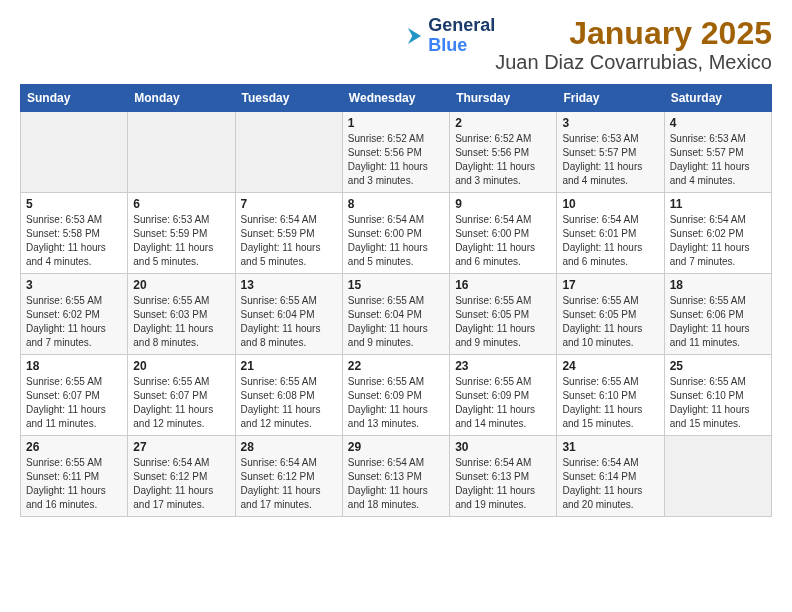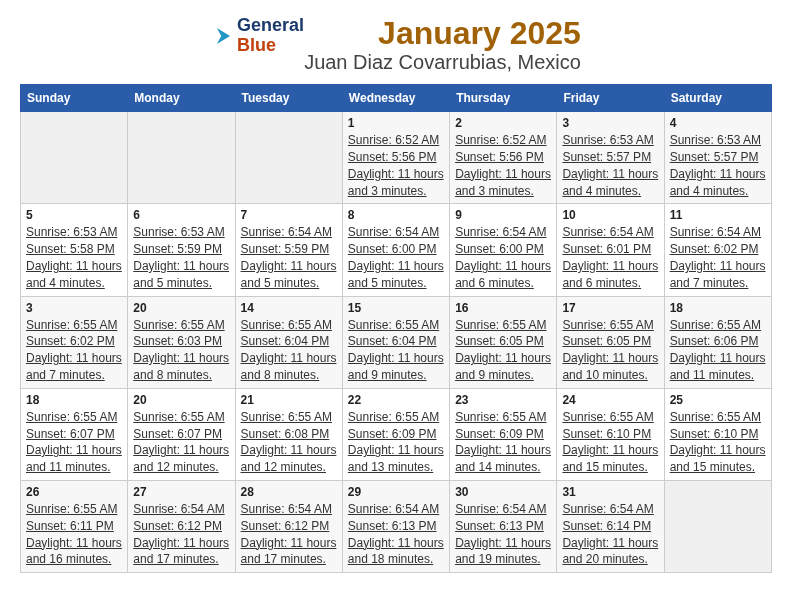--- a/index.html
+++ b/index.html
@@ -6,36 +6,36 @@
     body {
       font-family: Arial, Helvetica, sans-serif;
       background: #fff;
       width: 792px;
       min-height: 612px;
       padding: 16px 20px;
     }
     .header {
       display: flex;
       align-items: flex-start;
-      justify-content: center;
+      justify-content: flex-end;
       margin-bottom: 10px;
     }
     .logo {
       display: flex;
       align-items: center;
       gap: 4px;
     }
     .logo-text {
       font-size: 18px;
       font-weight: bold;
       color: #1a3a6b;
       line-height: 1.1;
     }
     .logo-text span {
-      color: #c2410c;
+      color: #3b82f6;
     }
     .logo-arrow {
       width: 22px;
       height: 22px;
     }
     .title-block {
       text-align: right;
     }
     .month-title {
       font-size: 32px;
@@ -77,24 +77,23 @@
     tbody tr:nth-child(even) td {
       background: #fff;
     }
     .day-num {
       font-weight: bold;
       font-size: 12px;
       margin-bottom: 2px;
       display: block;
     }
     .cell-info {
-      font-size: 12px;
+      font-size: 10px;
       line-height: 1.4;
       color: #333;
-      text-decoration: underline;
     }
     .empty-cell {
       background: #f0f0f0 !important;
     }
   </style>
 </head>
 <body>
 
 <div class="header">
   <div class="logo">
@@ -205,21 +204,21 @@
 Sunset: 6:02 PM
 Daylight: 11 hours and 7 minutes.</div>
         </td>
         <td>
           <span class="day-num">20</span>
           <div class="cell-info" style="white-space: pre-line;">Sunrise: 6:55 AM
 Sunset: 6:03 PM
 Daylight: 11 hours and 8 minutes.</div>
         </td>
         <td>
-          <span class="day-num">14</span>
+          <span class="day-num">13</span>
           <div class="cell-info" style="white-space: pre-line;">Sunrise: 6:55 AM
 Sunset: 6:04 PM
 Daylight: 11 hours and 8 minutes.</div>
         </td>
         <td>
           <span class="day-num">15</span>
           <div class="cell-info" style="white-space: pre-line;">Sunrise: 6:55 AM
 Sunset: 6:04 PM
 Daylight: 11 hours and 9 minutes.</div>
         </td>

